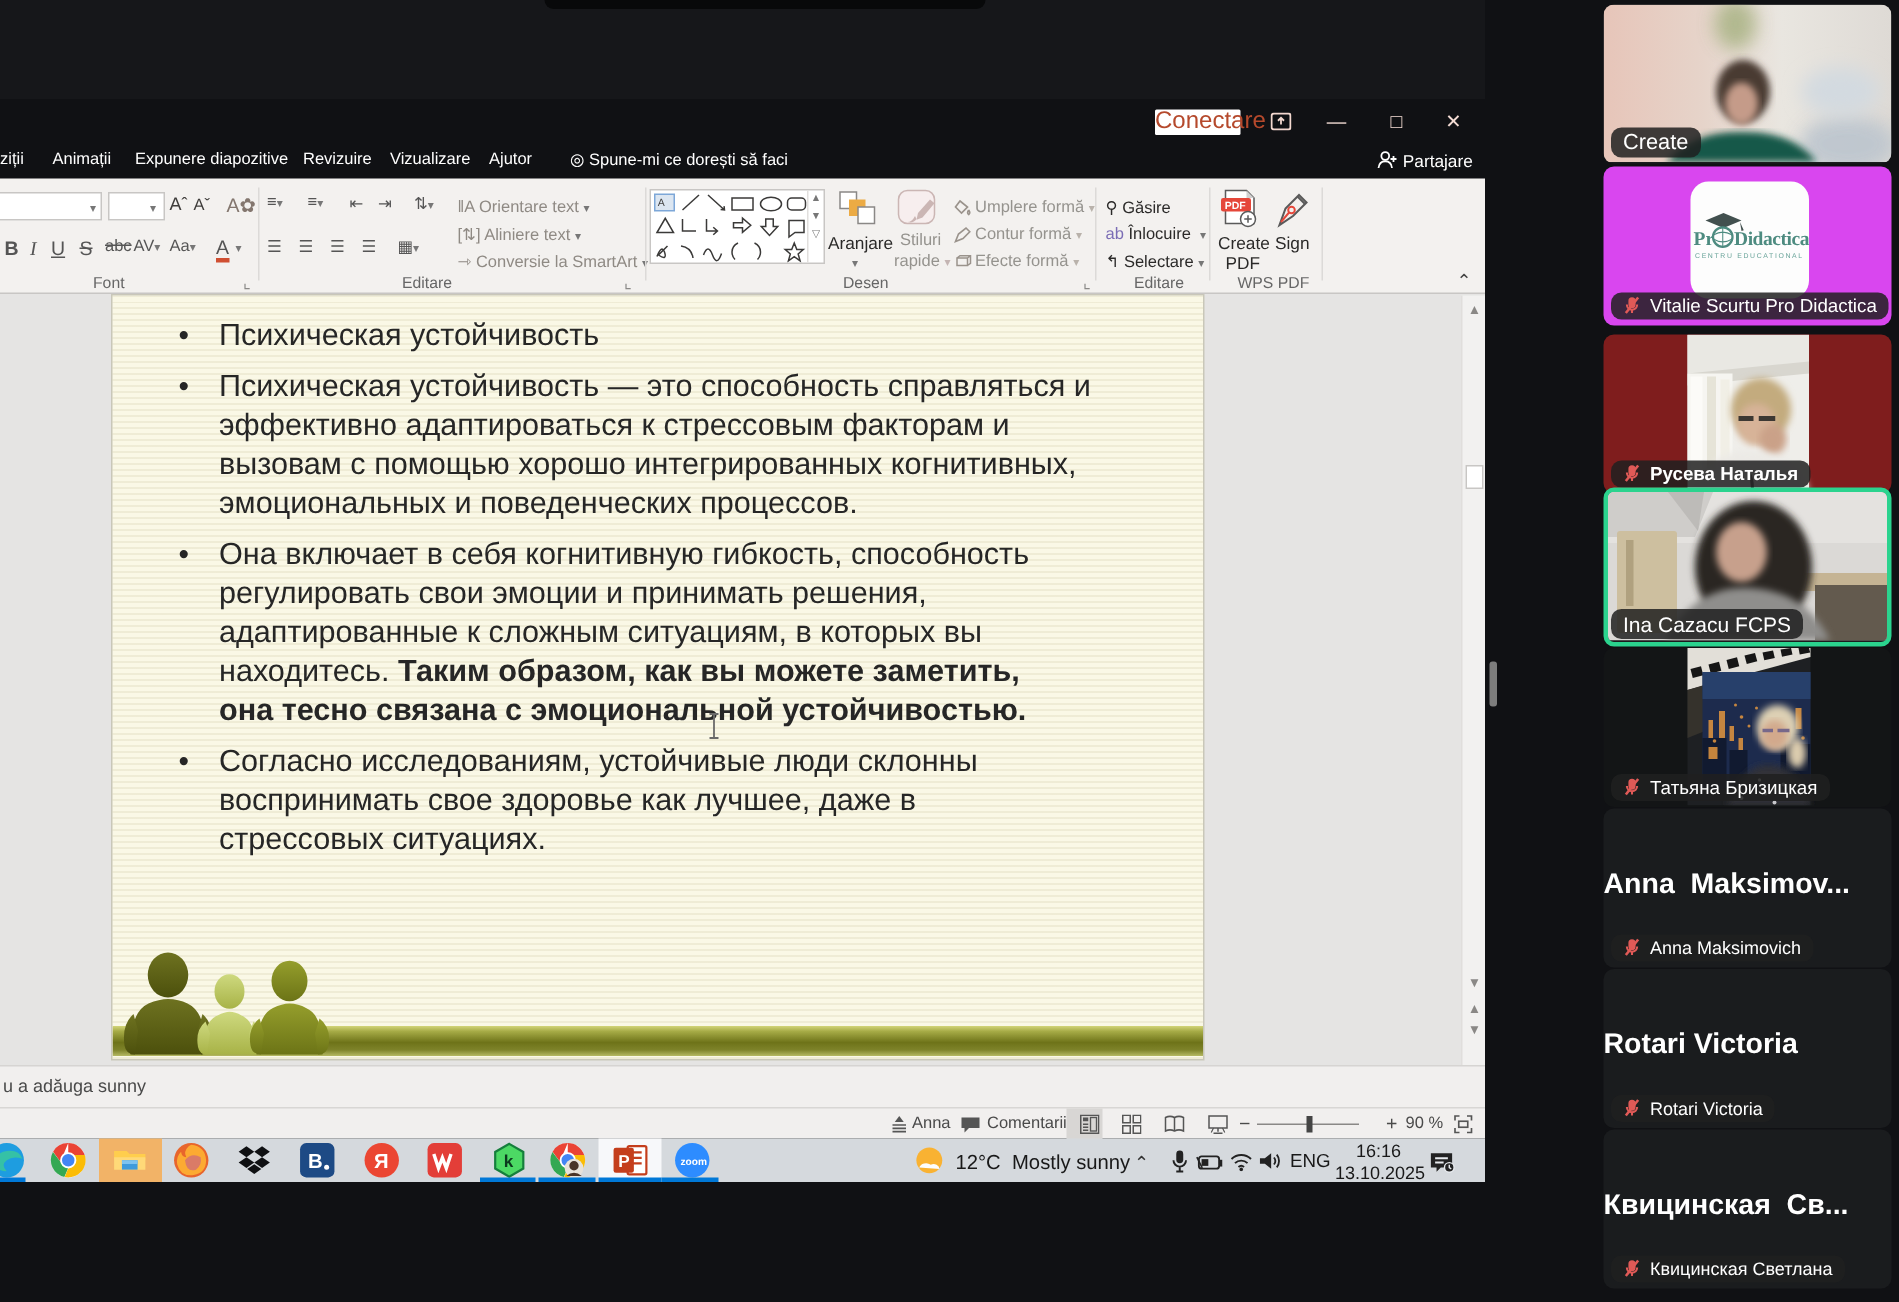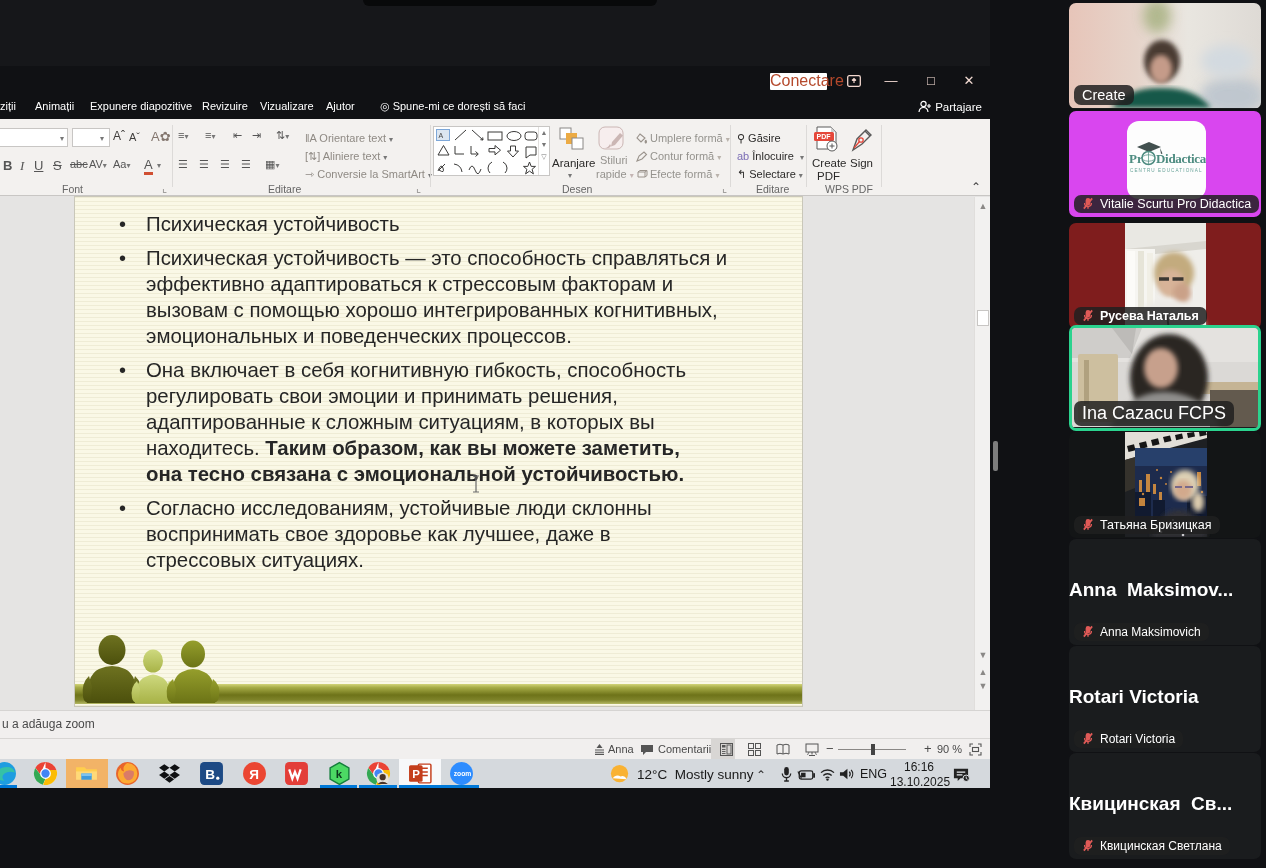--- a/index.html
+++ b/index.html
@@ -271,21 +271,21 @@
     <div class="abs" id="vsb">
       <div class="sbarrow" style="top:2px;">▲</div>
       <div id="vthumb"></div>
       <div class="sbarrow" style="top:451px;">▼</div>
       <div class="sbarrow" style="top:468px;">▲<br></div>
       <div class="sbarrow" style="top:482px;">▼</div>
     </div>
   </div>
 
   <div class="abs" id="notes">
-      <span style="position:absolute;left:2px;top:6px;">u a adăuga zoom</span>
+      <span style="position:absolute;left:2px;top:6px;">u a adăuga sunny</span>
     </div>
   <div class="abs" id="status">
     <svg class="abs" style="left:593px;top:5px;" width="13" height="12" viewBox="0 0 13 12">
         <path d="M2 6 h9 M2 8.2 h9 M2 10.4 h9" stroke="#555" stroke-width="1.1"></path>
         <path d="M6.5 0 L9.5 4 H3.5 Z" fill="#555"></path>
       </svg>
     <div class="abs" style="left:608px;top:4px;">Anna</div>
     <svg class="abs" style="left:640px;top:5px;" width="14" height="12" viewBox="0 0 14 12">
         <path d="M1 1 h12 v7 h-7 l-3 3 v-3 H1 Z" fill="#555"></path>
       </svg>
@@ -546,21 +546,21 @@
         <path d="M0 0 h70 l-12 30 H0 Z" fill="#cfcdca"></path>
         <path d="M40 0 L60 26 L64 0 Z" fill="#bdbbb8"></path>
         <rect x="6" y="26" width="40" height="68" rx="2" fill="#cdbf9f"></rect>
         <rect x="12" y="32" width="5" height="44" fill="#b0a17f"></rect>
         <rect x="118" y="54" width="68" height="12" fill="#c5b494"></rect>
         <rect x="138" y="62" width="48" height="37" fill="#635a4e"></rect>
         <ellipse cx="97" cy="50" rx="39" ry="44" fill="#2c2624" filter="url(#bl4)"></ellipse>
         <ellipse cx="89" cy="40" rx="17" ry="20" fill="#c7a08c" filter="url(#bl4)"></ellipse>
         <path d="M38 99 Q58 62 95 64 Q132 66 148 99 Z" fill="#8f8e8c" filter="url(#bl4)"></path>
       </svg>
-      <div class="nametag" style="left:2px;bottom:2px;font-size:18px;">Ina Cazacu FCPS</div>
+      <div class="nametag" style="left:2px;bottom:2px;font-size:14px;">Ina Cazacu FCPS</div>
     </div>
 
     <div class="tile" style="top:432px; background:#131516;">
       <svg width="192" height="105" viewBox="0 0 192 105" style="position:absolute;left:0;top:0;">
         <g>
           <rect x="56" y="0" width="82" height="105" fill="#1e2023"></rect>
           <path d="M56 0 h82 v6 l-82 22 Z" fill="#e2dfd8"></path>
           <path d="M56 28 l20 -6 v30 l-20 8 Z" fill="#35322c"></path>
           <g fill="#161616">
             <path d="M58 14 l7 -1.8 1.5 6 -7 1.8 z"></path>

